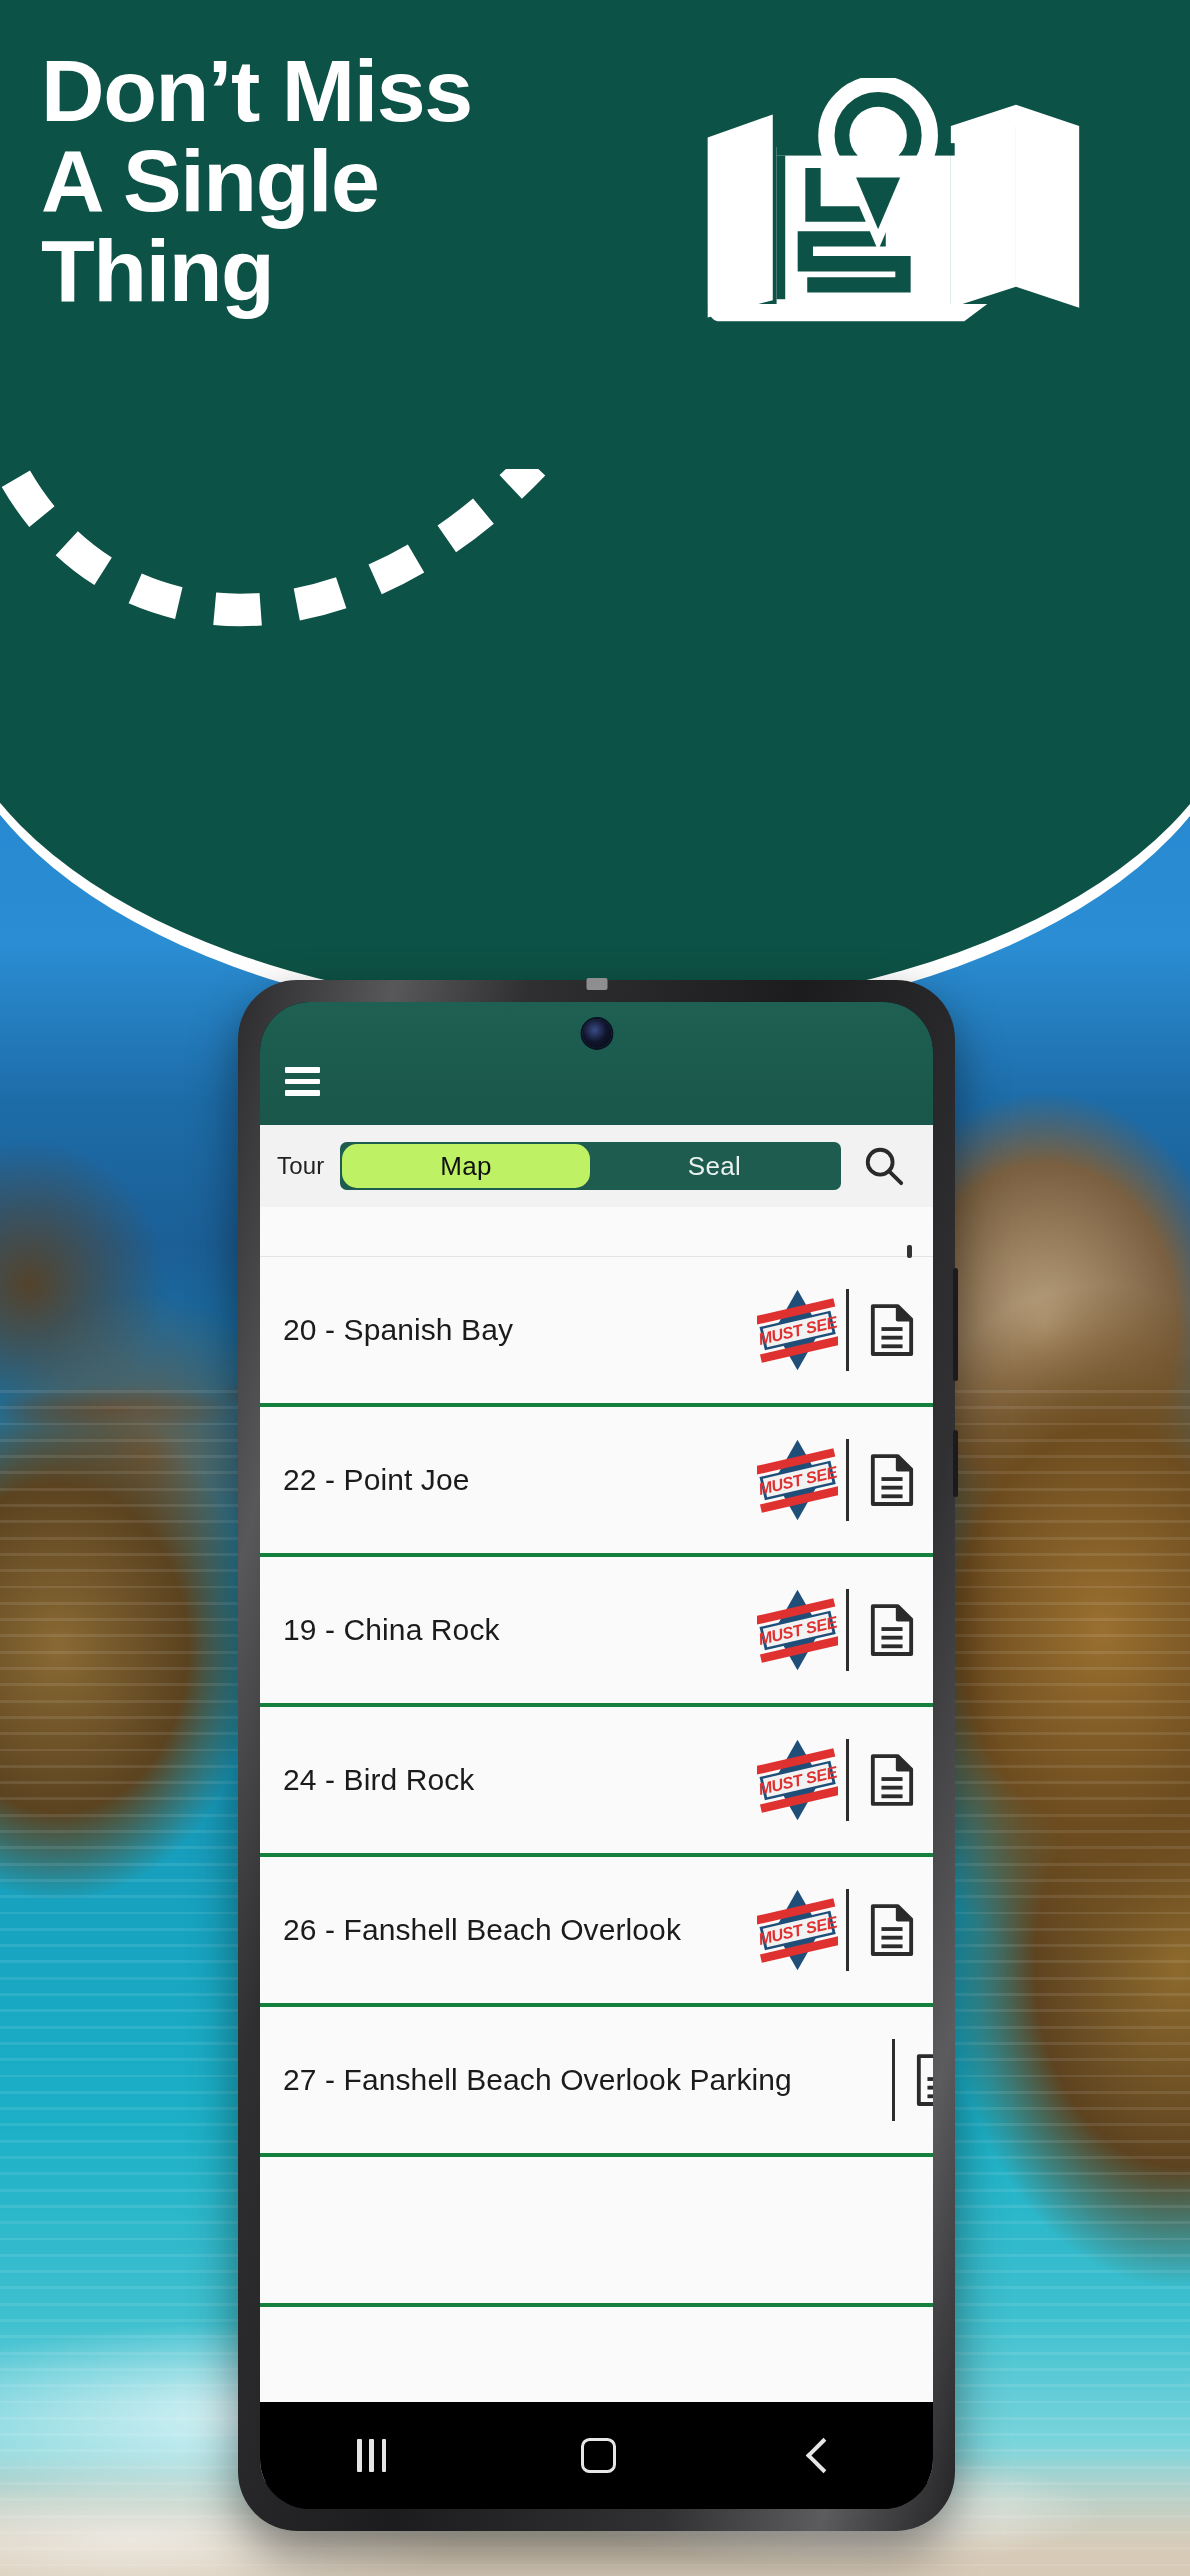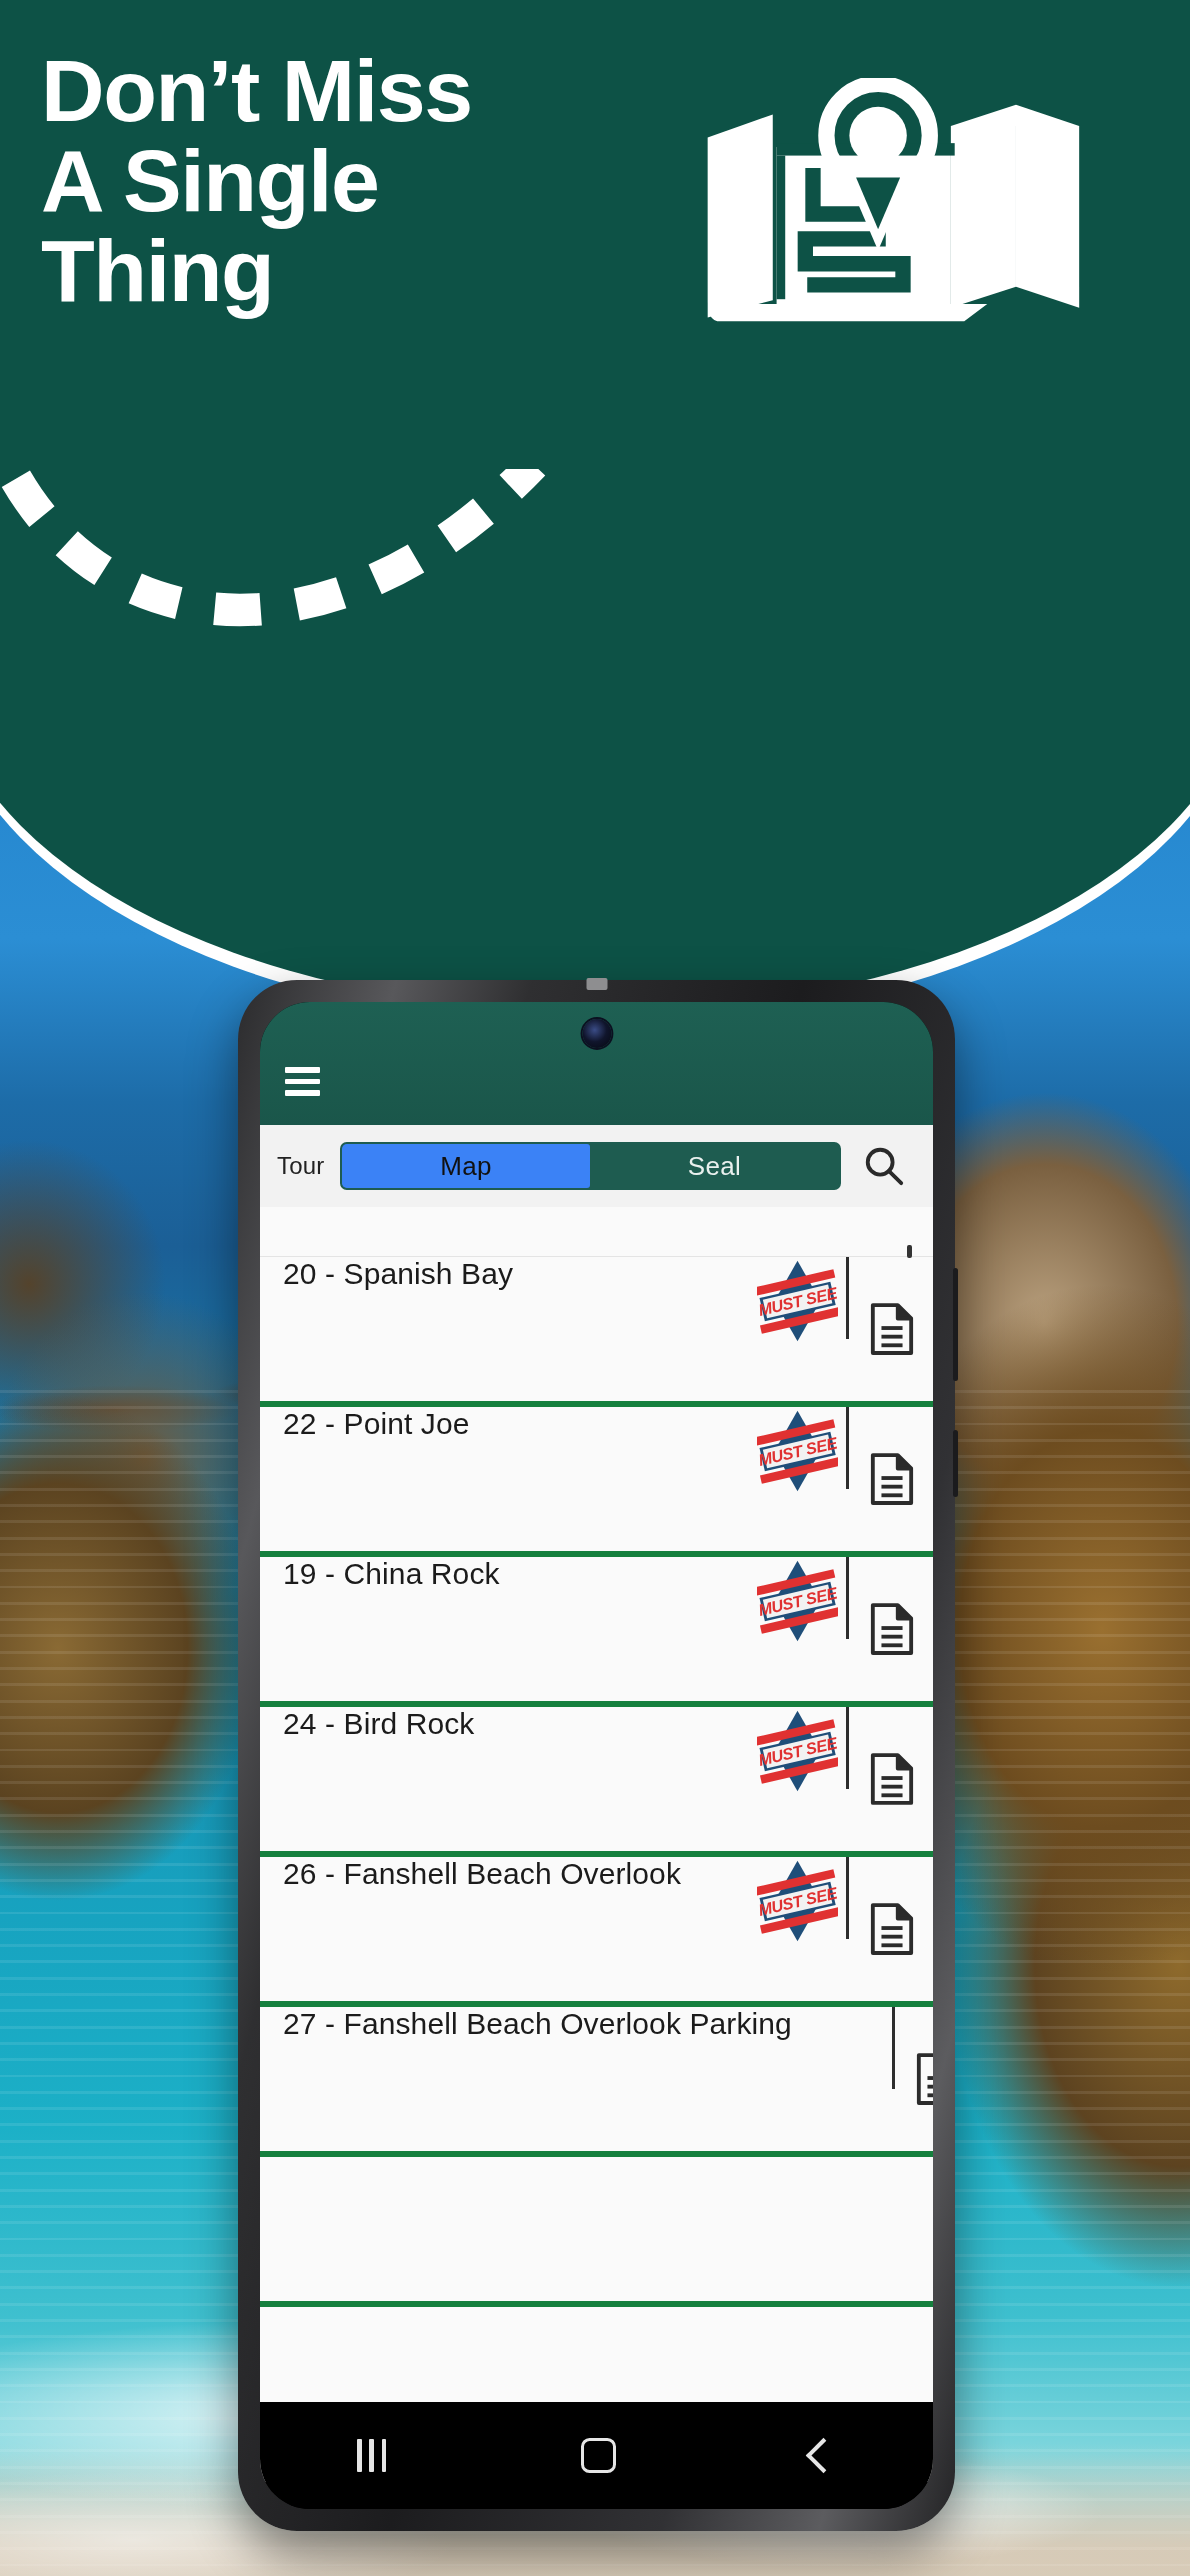--- a/index.html
+++ b/index.html
@@ -132,31 +132,31 @@
   }
   .tour-label{ font-size:24px; color:#222; letter-spacing:0.2px; }
   .segmented{
     flex:1; display:flex; height:48px;
     background:#1e5c50; border:2.9px solid #1e5c50; border-radius:6.7px; overflow:hidden;
   }
   .seg{
     flex:1; display:flex; align-items:center; justify-content:center;
     font-size:26px; letter-spacing:0.3px;
   }
-  .seg.active{ background:#3b82f6; color:#111; border-radius:3px; }
+  .seg.active{ background:#bef264; color:#111; border-radius:15px; }
   .seg.inactive{ color:#e9f0ee; }
   .search-btn{ width:56px; height:56px; display:flex; align-items:center; justify-content:center; }
 
   
   .list{ background:#fafafa; height:1275px; overflow:hidden; position:relative; }
   .list-top-gap{ height:50px; border-bottom:1px solid #e4e4e4; position:relative; }
   .scroll-dot{ position:absolute; right:21px; top:38px; width:4.8px; height:12.5px; background:#333; border-radius:1.9px; }
   .row{
-    height:150px; border-bottom:6px solid #15803d;
-    display:flex; padding:0 15.3px 0 23px; gap:3.8px;
+    height:150px; border-bottom:4px solid #15803d;
+    display:flex; align-items:center; padding:0 15.3px 0 23px; gap:3.8px;
     background:#fafafa;
   }
   .row-title{ font-size:30px; color:#1b1b1b; letter-spacing:0.1px; flex:0 0 auto; }
   .row-spacer{ flex:1 1 auto; min-width:3.8px; }
   .badge-slot{ width:81px; height:88px; flex:0 0 auto; display:flex; align-items:center; justify-content:center; }
   .divider-v{ width:2.9px; height:82px; background:#2d2d2d; flex:0 0 auto; margin:0 13.4px 0 3.8px; }
   .doc-slot{ width:52px; flex:0 0 auto; display:flex; align-items:center; justify-content:center; }
 
   
   .navbar{

